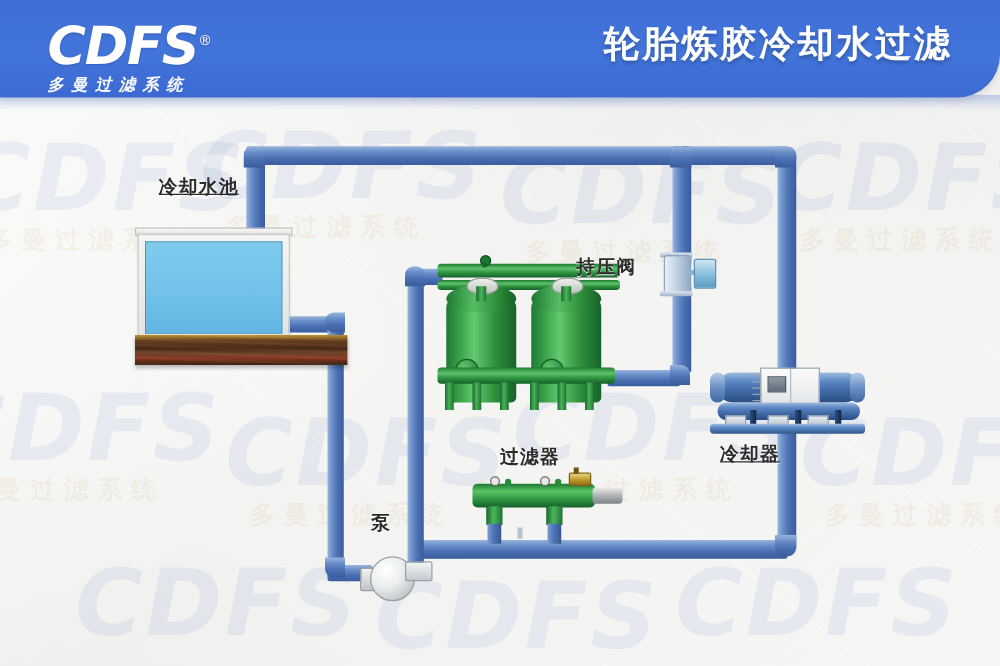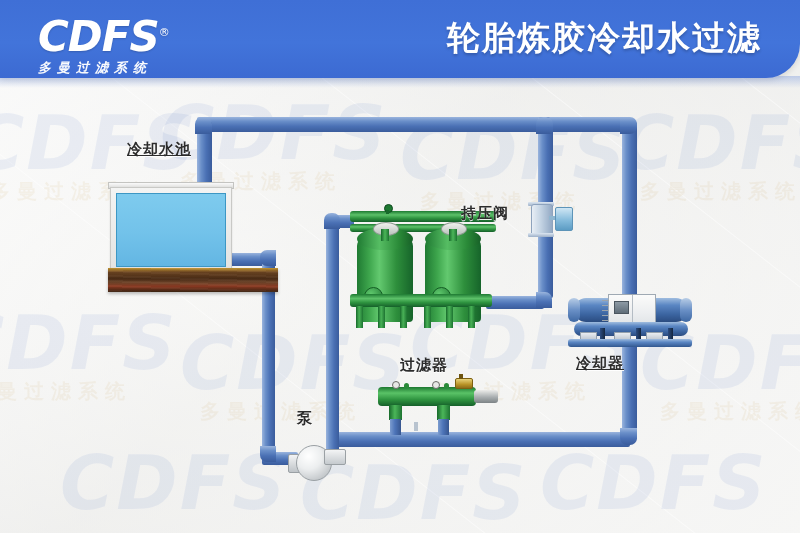--- a/index.html
+++ b/index.html
@@ -26,21 +26,21 @@
           border-bottom-left-radius:0;border-bottom-right-radius:34px;
           box-shadow:0 2px 6px rgba(0,0,0,.12);}
   #header:after{content:"";position:absolute;left:0;right:0;bottom:-10px;height:12px;
                 background:linear-gradient(180deg,rgba(60,106,210,.28),rgba(60,106,210,0));}
   #logo{position:absolute;left:38px;top:12px;width:230px;height:58px;}
   .logo-text{font-size:42px;font-weight:bold;font-style:italic;color:#fff;letter-spacing:-1px;
              line-height:42px;text-shadow:0 1px 2px rgba(0,0,0,.18);}
   .logo-reg{font-size:11px;vertical-align:super;font-style:normal;font-weight:normal;}
   .logo-sub{font-size:13px;font-weight:bold;font-style:italic;color:#fff;letter-spacing:6px;
             margin-top:1px;opacity:.97;}
-  #title{position:absolute;right:38px;top:16px;color:#fff;font-size:33px;font-weight:bold;
+  #title{position:absolute;right:38px;top:16px;color:#fff;font-size:29px;font-weight:bold;
          letter-spacing:2px;text-shadow:0 2px 3px rgba(0,0,0,.22);}
 
   
   #footer{position:absolute;right:0;bottom:0;width:320px;height:48px;
           background:linear-gradient(180deg,#4a78dd 0%,#3f6cd4 100%);
           border-top-left-radius:46px;}
   #footer span{position:absolute;left:76px;top:11px;color:#fff;font-size:22px;letter-spacing:.5px;}
 
   
   .ph{position:absolute;height:13px;

